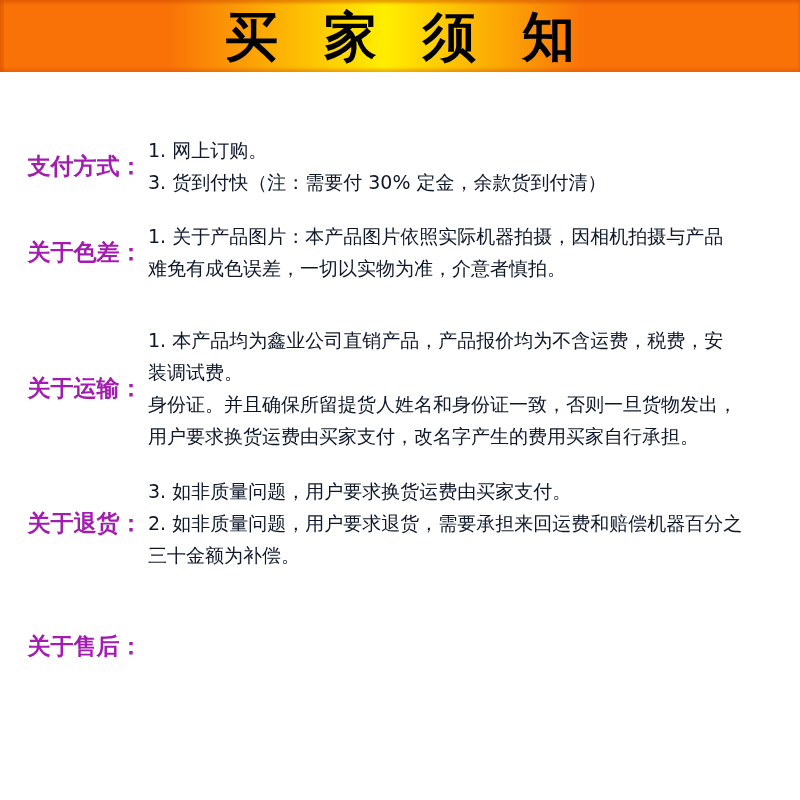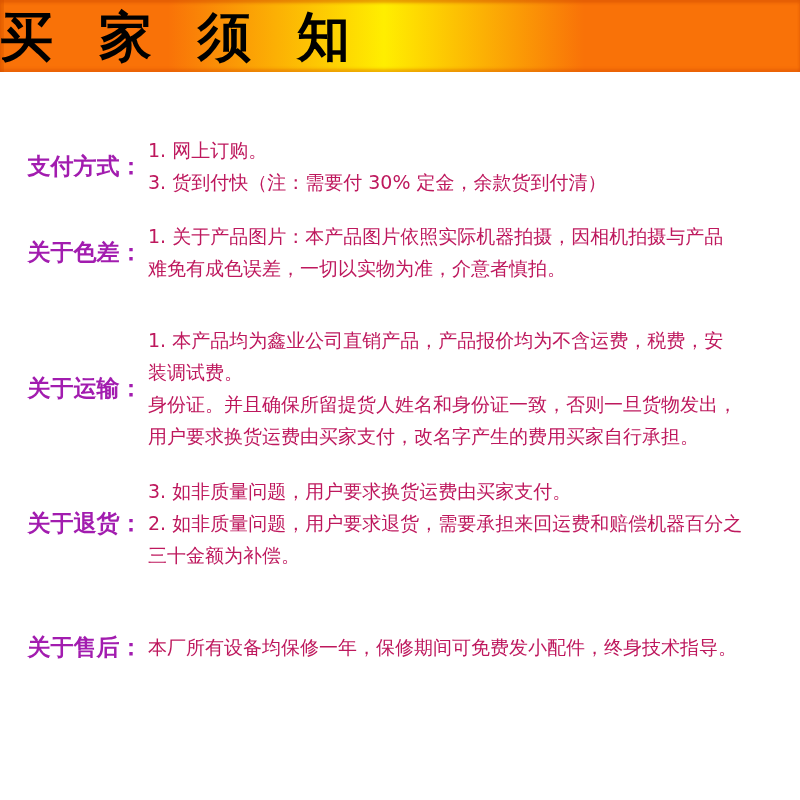--- a/index.html
+++ b/index.html
@@ -22,21 +22,21 @@
     background: linear-gradient(90deg,
       #f97208 0%, #f97208 21%,
       #ffee00 48%,
       #f97208 73%, #f97208 100%);
     box-shadow:
       inset 0 3px 3px rgba(205, 70, 0, 0.45),
       inset 0 -3px 3px rgba(205, 70, 0, 0.35),
       inset 4px 0 0 rgba(225, 95, 0, 0.55);
     display: flex;
     align-items: center;
-    justify-content: flex-start;
+    justify-content: center;
   }
   .banner h1 {
     margin: 0;
     margin-right: -46px; 
     font-size: 53px;
     line-height: 1;
     font-weight: bold;
     color: #000000;
     letter-spacing: 46px;
     white-space: nowrap;
@@ -58,21 +58,21 @@
     width: 126px;
     font-size: 23px;
     font-weight: bold;
     color: #a21caf;
     white-space: nowrap;
     text-align: center;
   }
   .section-content {
     font-size: 19px;
     line-height: 32px;
-    color: #be185d;
+    color: #0f172a;
   }
   .notice-line {
     margin: 0;
     white-space: nowrap;
   }
 </style>
 </head>
 <body>
 
 <div class="page">
@@ -113,19 +113,16 @@
       <div class="section-label">关于退货：</div>
       <div class="section-content">
         <p class="notice-line">3. 如非质量问题，用户要求换货运费由买家支付。</p>
         <p class="notice-line">2. 如非质量问题，用户要求退货，需要承担来回运费和赔偿机器百分之</p>
         <p class="notice-line">三十金额为补偿。</p>
       </div>
     </section>
 
     <section class="section-row s5">
       <div class="section-label">关于售后：</div>
-      <div class="section-content">
-        <p class="notice-line">本厂所有设备均保修一年，保修期间可免费发小配件，终身技术指导。</p>
-      </div>
     </section>
 
   </main>
 </div>
 
 </body></html>

